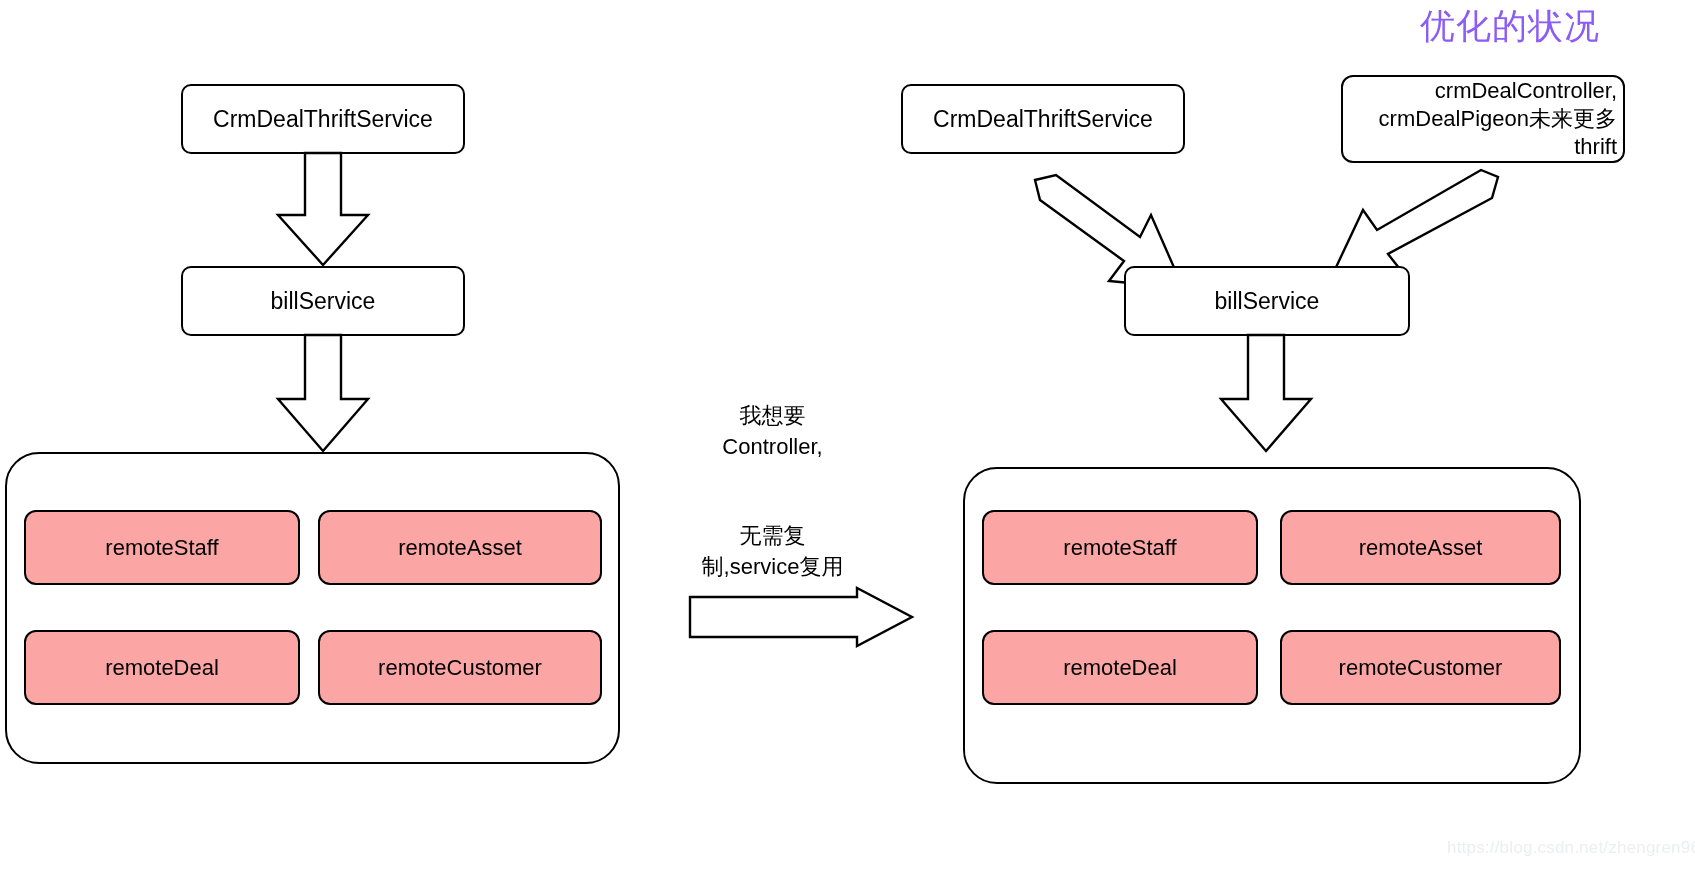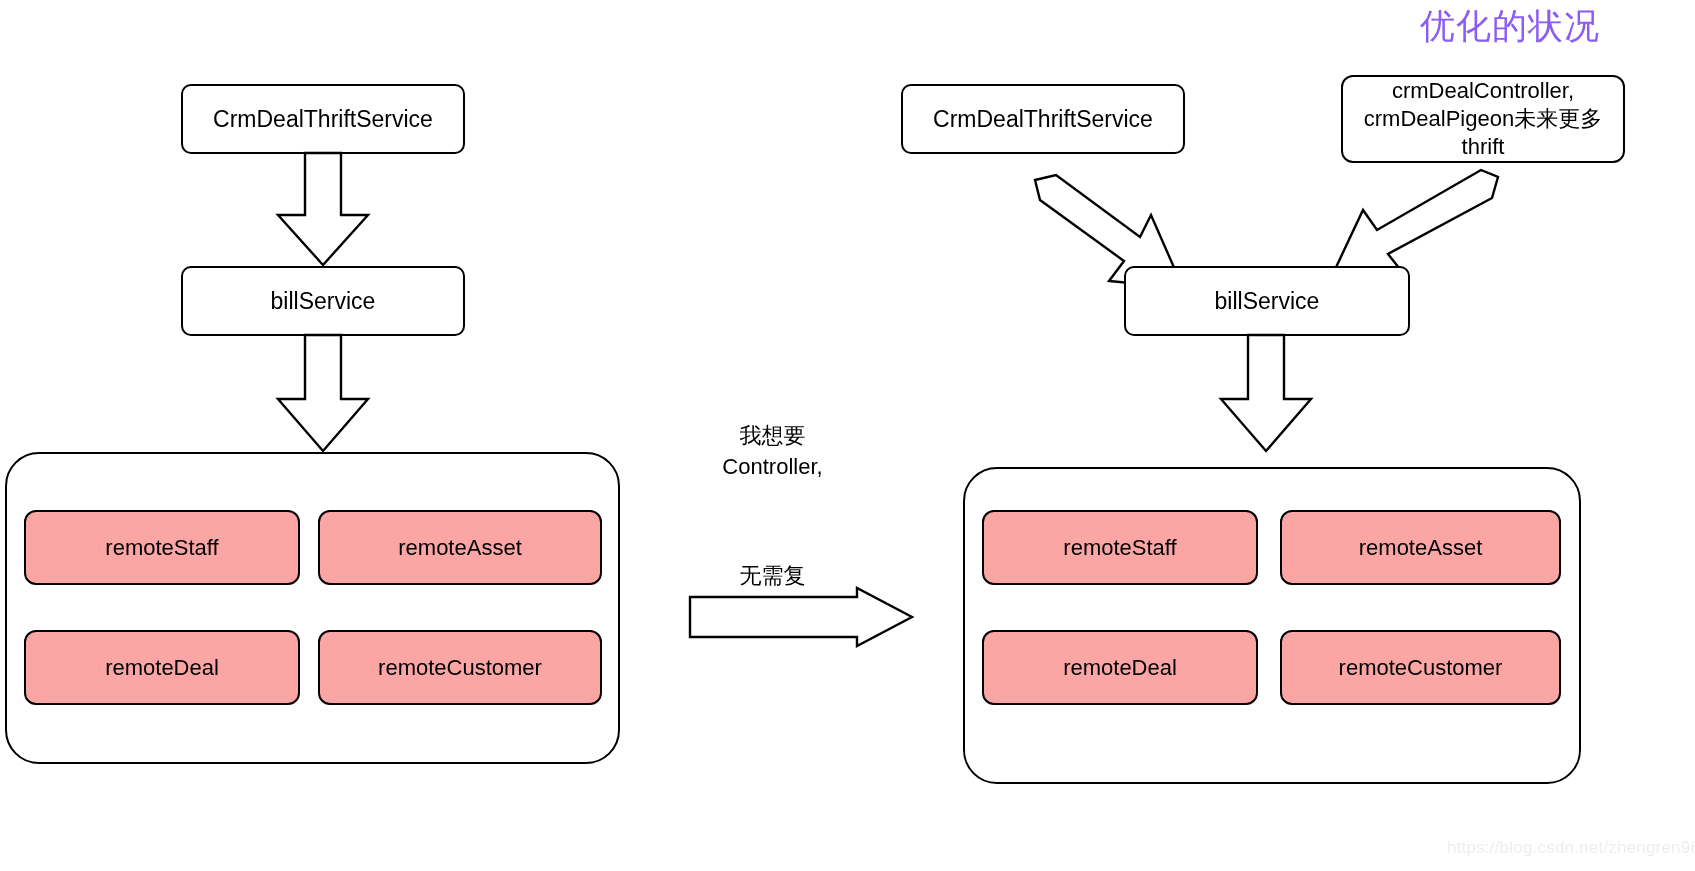--- a/index.html
+++ b/index.html
@@ -36,21 +36,21 @@
   }
   .node {
     position: absolute;
     box-sizing: border-box;
     border: 2.2px solid #000000;
     border-radius: 10px;
     background: #ffffff;
     display: flex;
     align-items: center;
     justify-content: center;
-    text-align: center;
+    text-align: right;
     font-size: 23px;
     line-height: 30px;
     padding: 2px 6px;
   }
   .container-box {
     position: absolute;
     box-sizing: border-box;
     border: 2.2px solid #000000;
     border-radius: 34px;
     background: #ffffff;
@@ -66,21 +66,20 @@
     justify-content: center;
     font-size: 22px;
   }
   .note {
     position: absolute;
     text-align: center;
     font-size: 22px;
     line-height: 31px;
     color: #000000;
     white-space: pre-line;
-    margin-top: 20px;
   }
   .arrow-svg {
     position: absolute;
     overflow: visible;
   }
   .arrow-shape {
     fill: #ffffff;
     stroke: #000000;
     stroke-width: 2.4;
     stroke-linejoin: miter;
@@ -129,21 +128,21 @@
   <div class="inner-node" style="left:24px; top:630px; width:276px; height:75px;">
     <span>remoteDeal</span>
   </div>
   <div class="inner-node" style="left:318px; top:630px; width:284px; height:75px;">
     <span>remoteCustomer</span>
   </div>
 
   <div class="note" style="left:680px; top:400px; width:185px;">我想要
 Controller,</div>
 
-  <div class="note" style="left:665px; top:540px; width:215px;">无需复
+  <div class="note" style="left:665px; top:520px; width:215px;">无需复
 制,service复用</div>
 
   <svg class="arrow-svg" style="left:690px; top:588px;" width="224" height="60" viewBox="0 0 224 60">
     <polygon class="arrow-shape" points="0,9 167,9 167,0 222,29 167,58 167,49 0,49"></polygon>
   </svg>
 
   <div class="node" style="left:901px; top:84px; width:284px; height:70px;">
     <span>CrmDealThriftService</span>
   </div>
 

